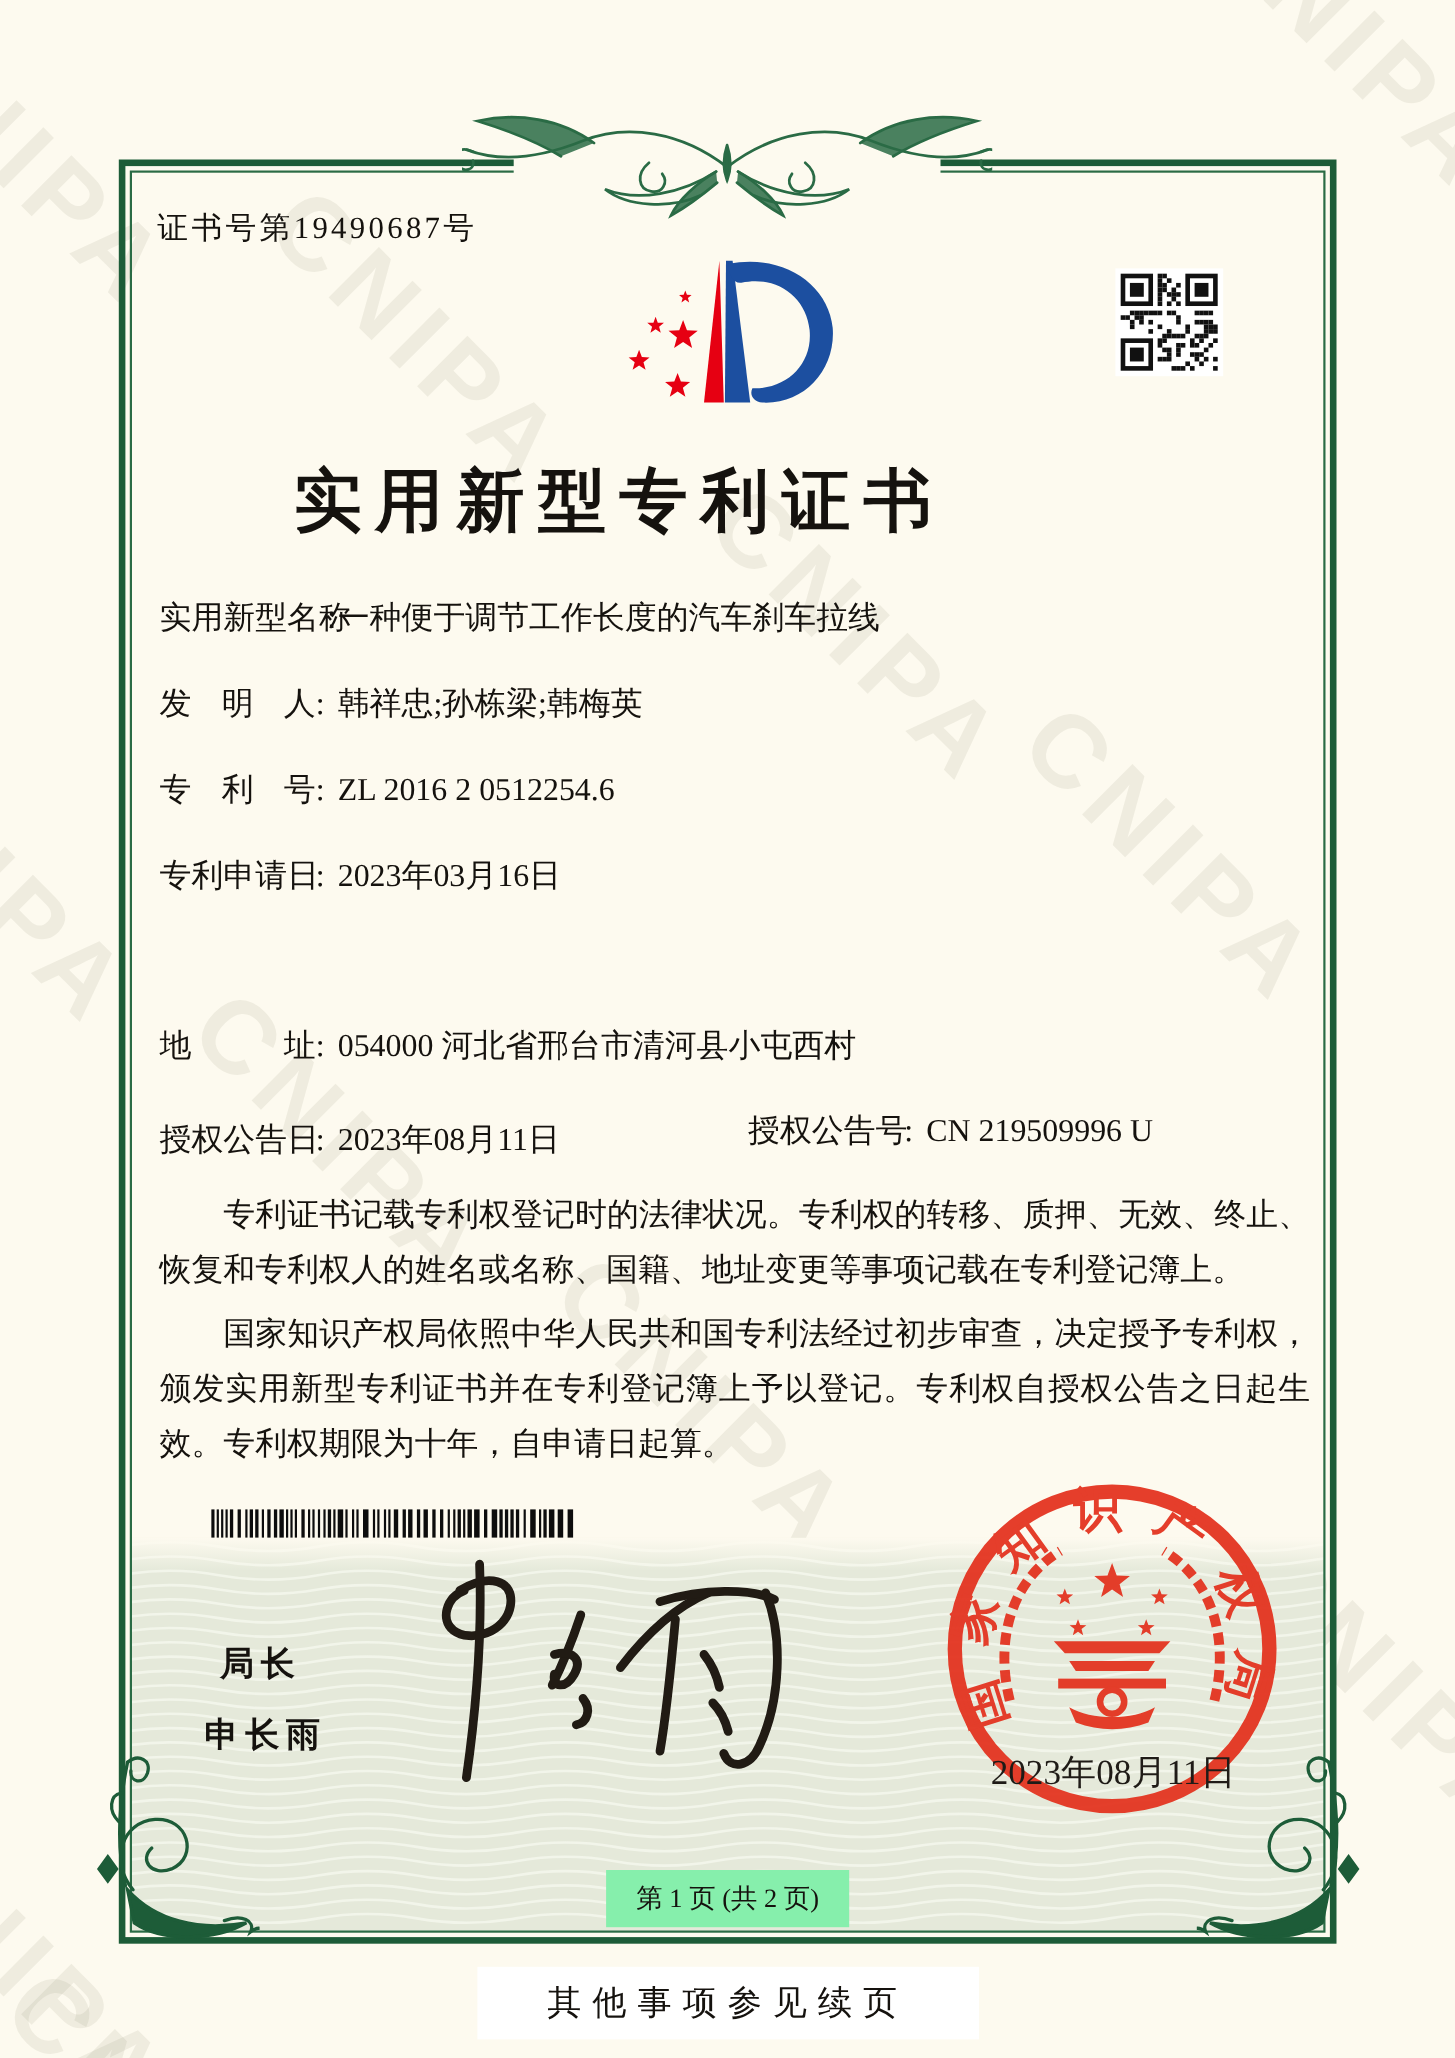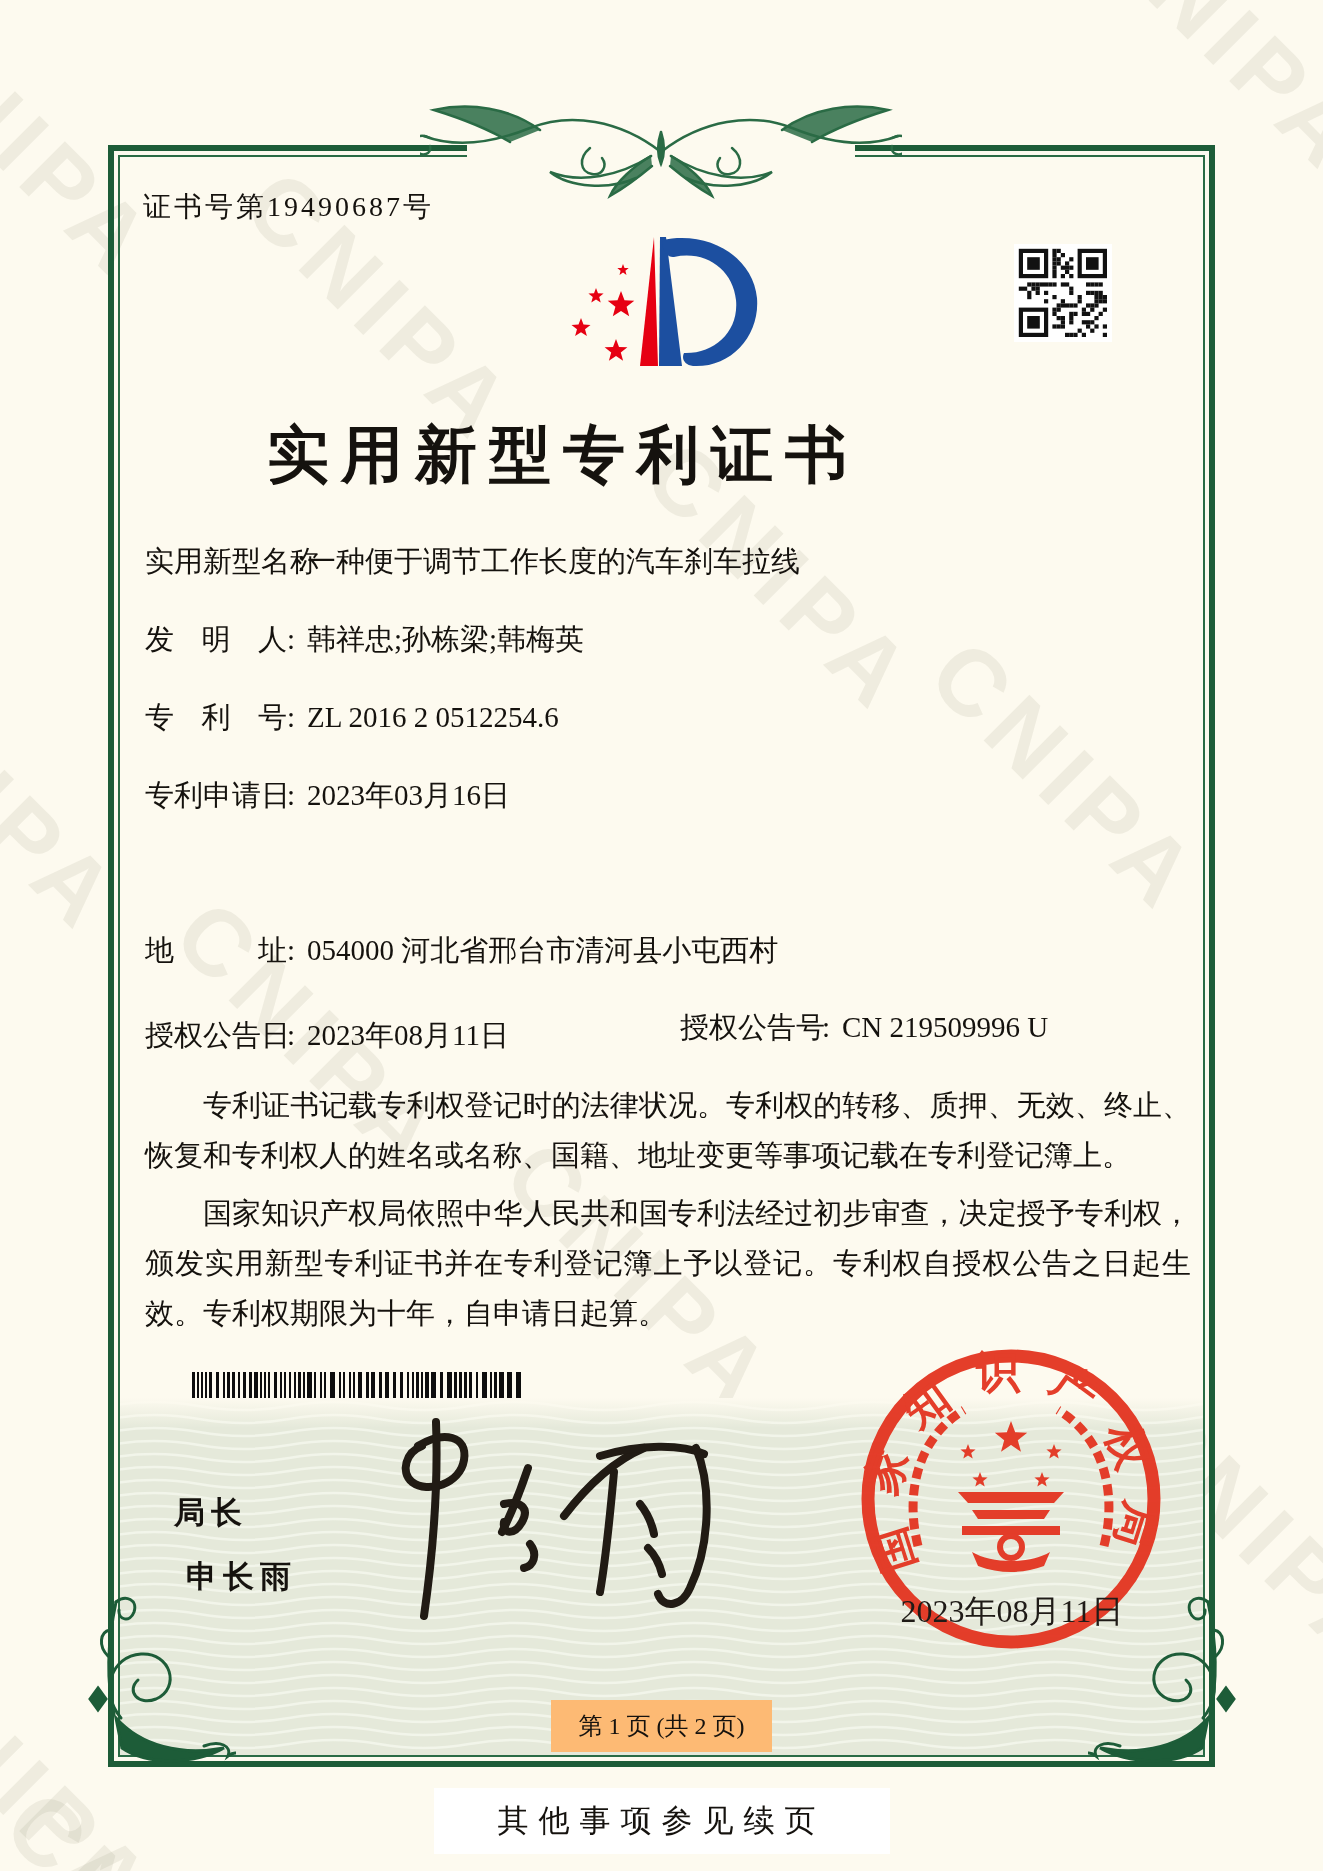--- a/index.html
+++ b/index.html
@@ -35,29 +35,29 @@
   .flabel{display:inline-block;width:142px;text-align:justify;text-align-last:justify;}
   .fcolon{display:inline-block;width:16px;}
   .fvalue{margin-left:4px;}
   
   .paras{position:absolute;left:145px;top:1080px;width:1046px;font-size:29px;
       line-height:50px;text-align:justify;}
   .paras p{margin:0 0 8px;text-indent:2em;}
   
   .barcode{position:absolute;left:192px;top:1372px;}
   
-  .signer-title{position:absolute;left:174px;top:1492px;
+  .signer-title{position:absolute;left:200px;top:1492px;
       font:600 31px "Liberation Sans","DejaVu Sans",sans-serif;letter-spacing:6px;text-align:right;}
   .signer-name{position:absolute;left:186px;top:1556px;
       font:600 31px "Liberation Sans","DejaVu Sans",sans-serif;letter-spacing:6px;}
   .signature{position:absolute;left:352px;top:1416px;}
   .seal{position:absolute;left:852px;top:1340px;}
   
   .pagebox{position:absolute;left:50%;transform:translateX(-50%);top:1700px;
-      background:#fdba74;padding:10px 28px;font-size:24px;white-space:nowrap;}
+      background:#86efac;padding:10px 28px;font-size:24px;white-space:nowrap;}
   .notebox{position:absolute;left:50%;transform:translateX(-50%);top:1788px;
       background:#fff;padding:12px 64px;font-size:31px;letter-spacing:10px;white-space:nowrap;}
 </style>
 </head>
 <body>
 
 <div class="page">
 
   <div class="wm" style="left:-60px;top:-14px">CNIPA</div>
   <div class="wm" style="left:300px;top:150px">CNIPA</div>

